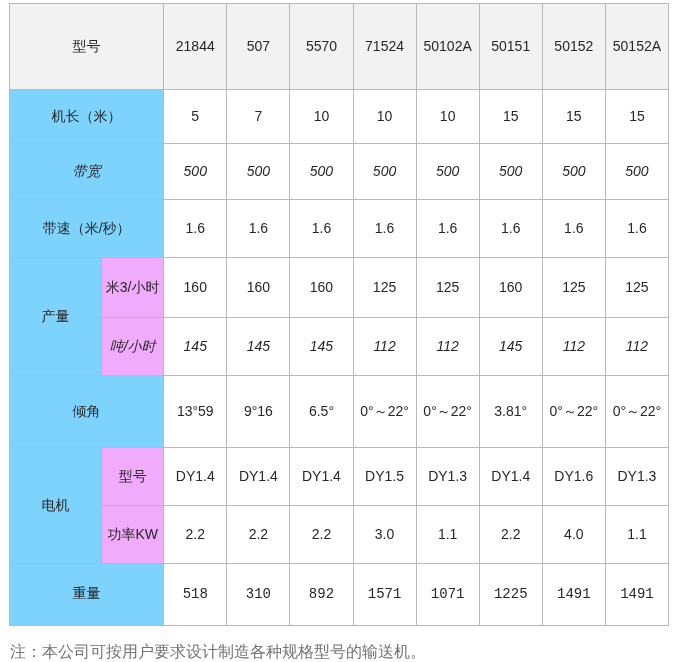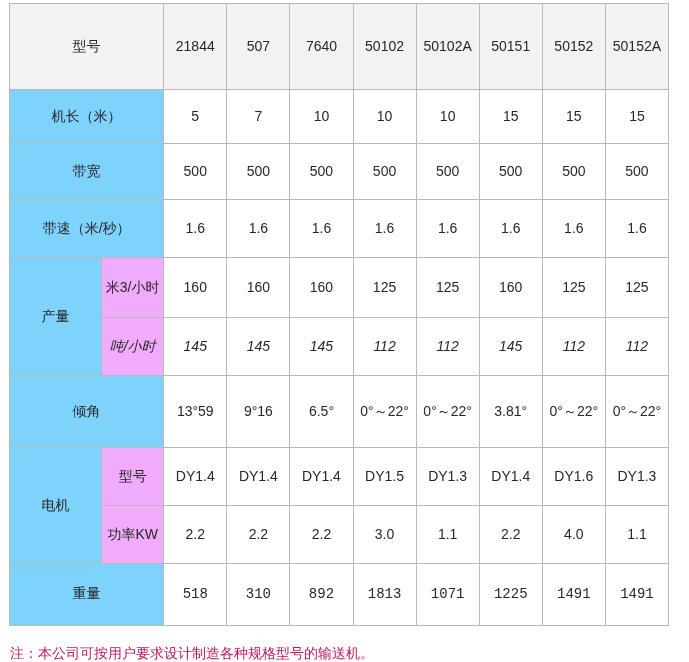--- a/index.html
+++ b/index.html
@@ -47,22 +47,22 @@
     background: #f0abfc;
   }
   
   col.c-label { width: 92px; }
   col.c-sub   { width: 62px; }
   col.c-data  { width: 63px; }
   .note {
     position: absolute;
     left: 10px;
     bottom: 2px;
-    font-size: 14px;
-    color: #be185d;
+    font-size: 16px;
+    color: #737373;
     white-space: nowrap;
     overflow: hidden;
     width: 670px;
   }
 </style>
 </head>
 <body>
 
 <div class="sheet">
 
@@ -78,41 +78,41 @@
         <col class="c-data">
         <col class="c-data">
         <col class="c-data">
     </colgroup>
     <tbody>
 
       <tr style="height:86px;">
         <td class="hdr" colspan="2">型号</td>
         <td class="hdr">21844</td>
         <td class="hdr">507</td>
-        <td class="hdr">7640</td>
-        <td class="hdr">50102</td>
+        <td class="hdr">5570</td>
+        <td class="hdr">71524</td>
         <td class="hdr">50102A</td>
         <td class="hdr">50151</td>
         <td class="hdr">50152</td>
         <td class="hdr">50152A</td>
       </tr>
 
       <tr style="height:54px;">
         <td class="rowlabel" colspan="2">机长（米）</td>
         <td>5</td>
         <td>7</td>
         <td>10</td>
         <td>10</td>
         <td>10</td>
         <td>15</td>
         <td>15</td>
         <td>15</td>
       </tr>
 
-      <tr style="height:56px;">
+      <tr style="height:56px;font-style:italic;">
         <td class="rowlabel" colspan="2">带宽</td>
         <td>500</td>
         <td>500</td>
         <td>500</td>
         <td>500</td>
         <td>500</td>
         <td>500</td>
         <td>500</td>
         <td>500</td>
       </tr>
@@ -189,21 +189,21 @@
         <td>2.2</td>
         <td>4.0</td>
         <td>1.1</td>
       </tr>
 
       <tr style="height:62px;font-family:Liberation Mono, monospace;">
         <td class="rowlabel" colspan="2">重量</td>
         <td>518</td>
         <td>310</td>
         <td>892</td>
-        <td>1813</td>
+        <td>1571</td>
         <td>1071</td>
         <td>1225</td>
         <td>1491</td>
         <td>1491</td>
       </tr>
     </tbody>
   </table>
 
   <div class="note">注：本公司可按用户要求设计制造各种规格型号的输送机。</div>
 

